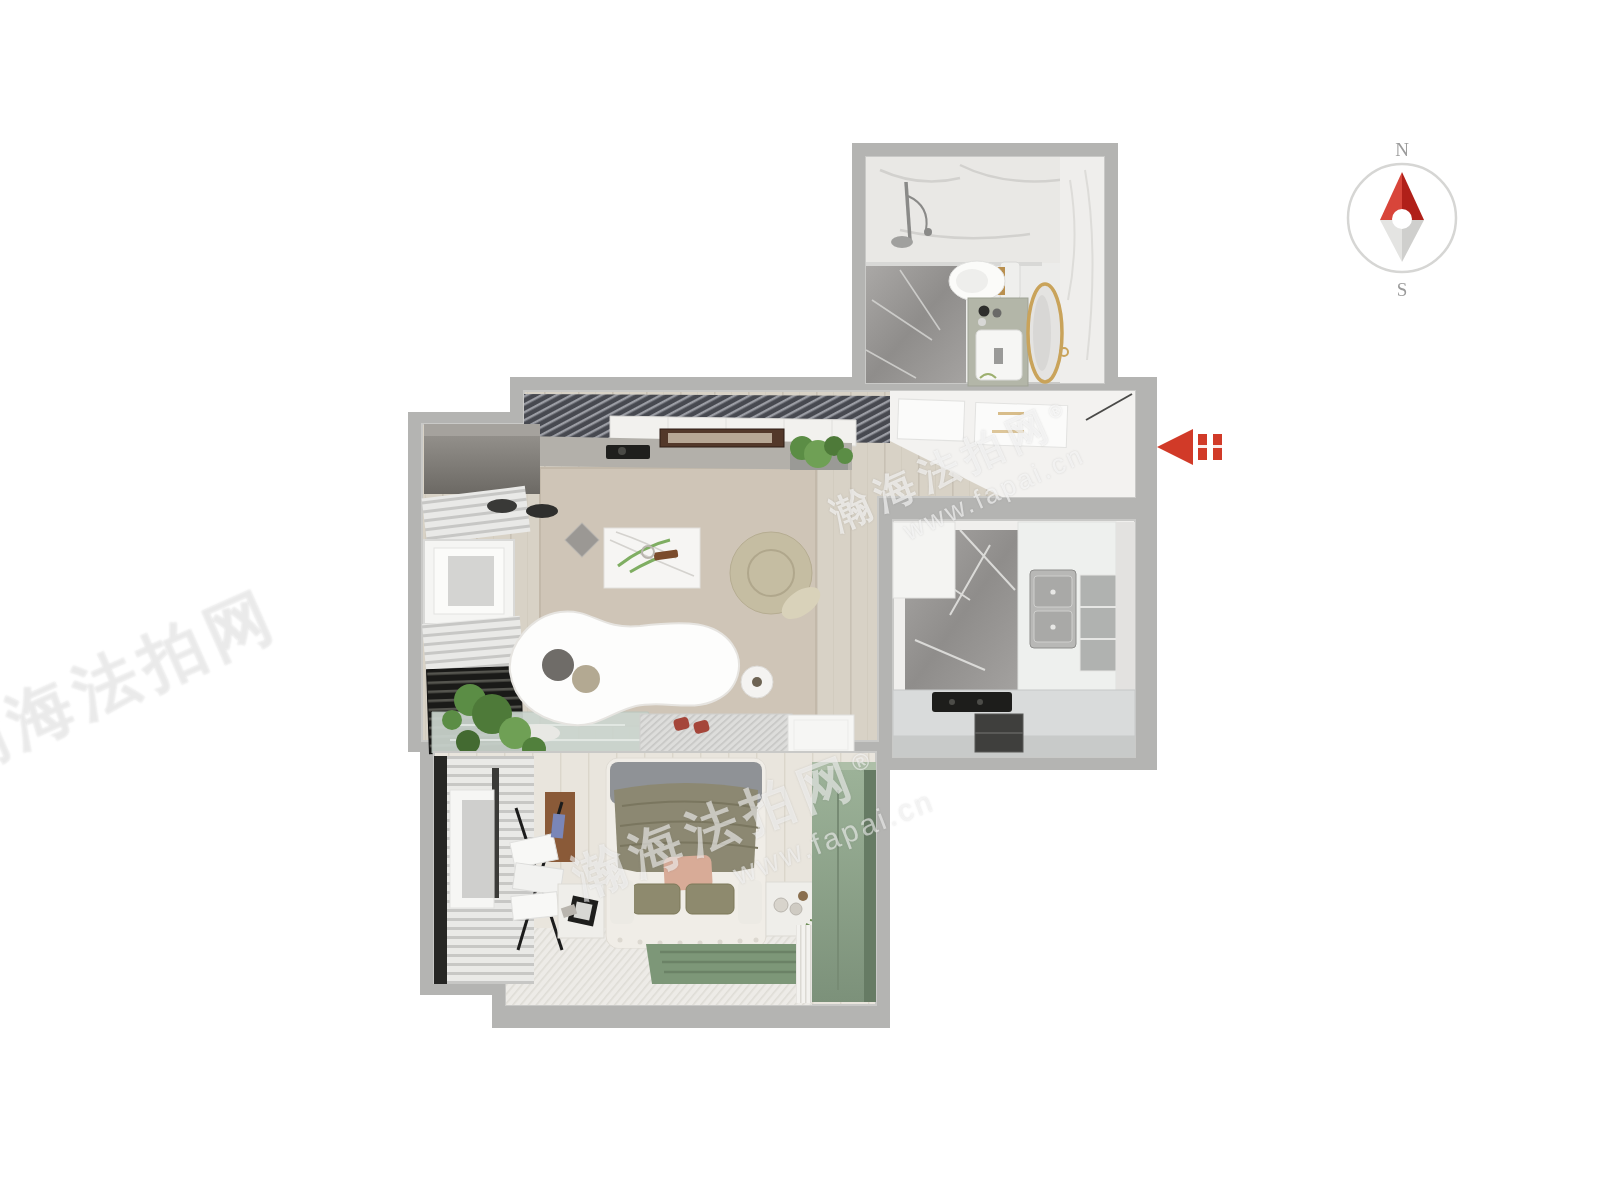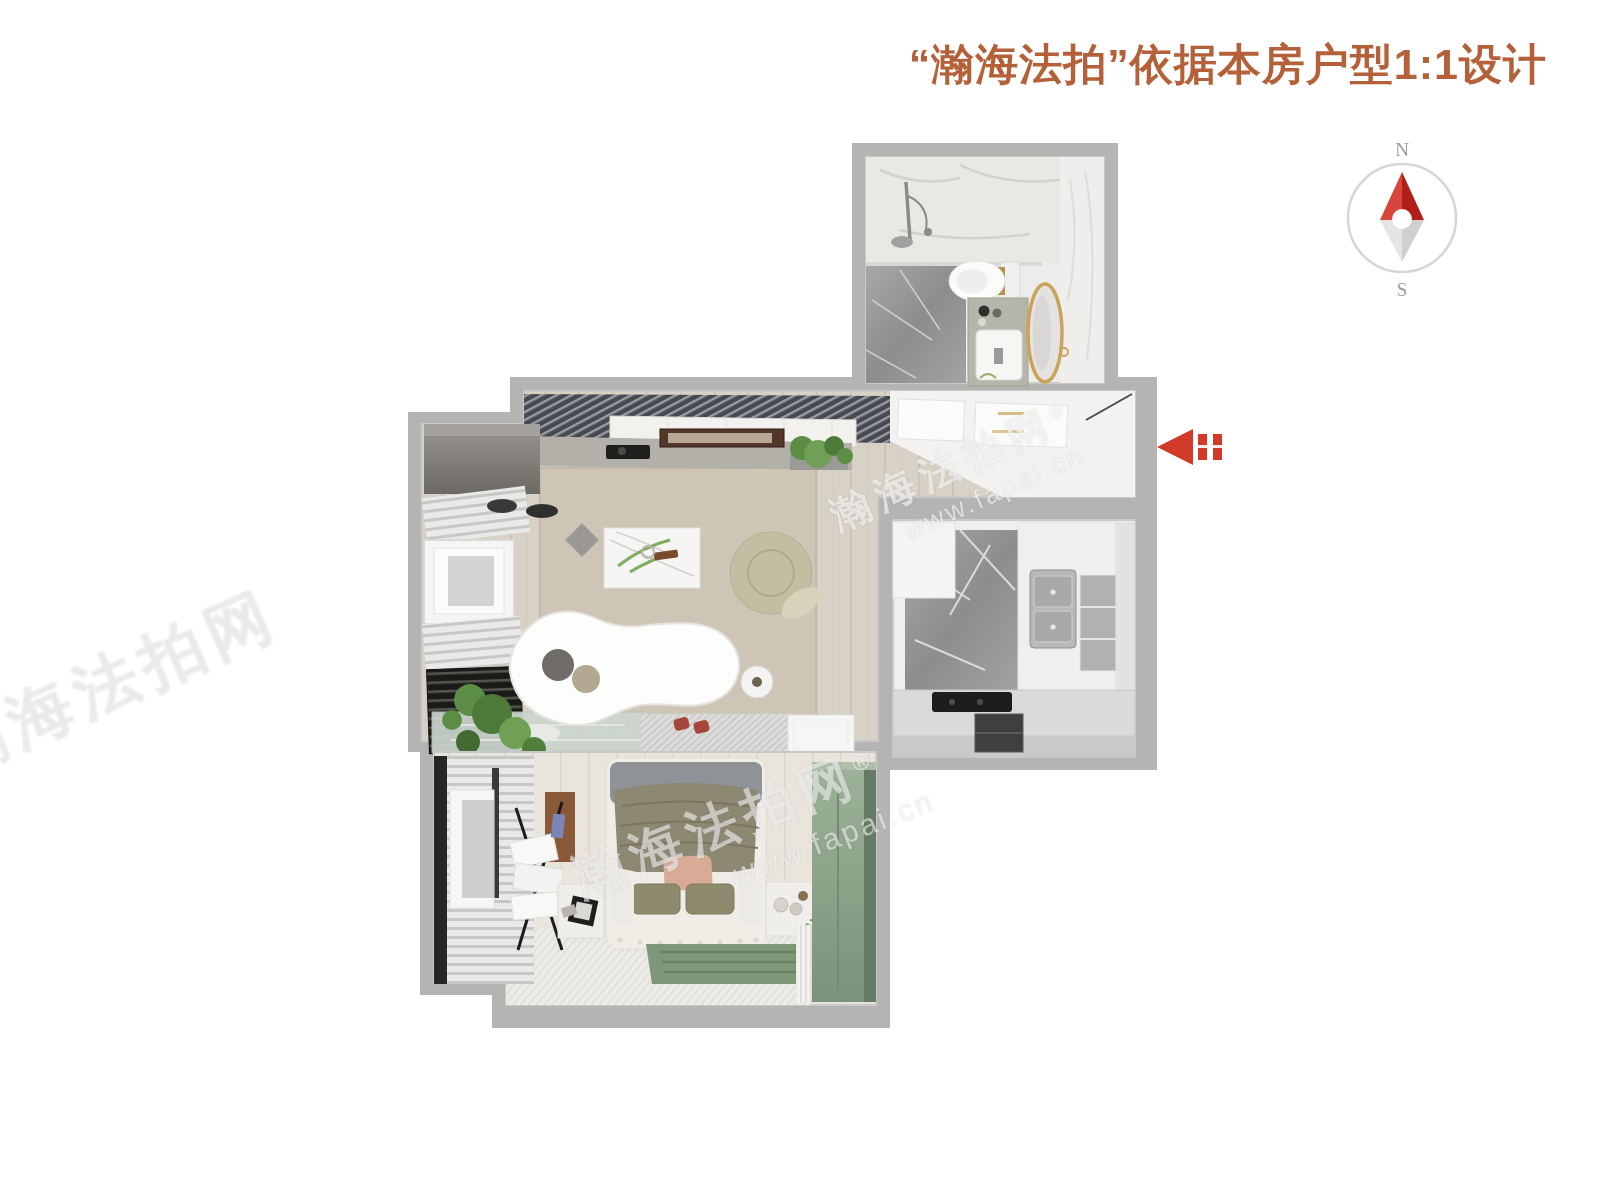--- a/index.html
+++ b/index.html
@@ -22,21 +22,20 @@
   .wm2 .wm-brand{font-size:52px;}
   .wm2 .wm-url{font-size:30px;margin-left:150px;}
   .wm3{left:-70px;top:640px;transform:rotate(-24deg);color:rgba(255,255,255,0.38);}
   .wm3 .wm-brand{font-size:64px;}
 </style>
 </head>
 <body>
 
 <div class="canvas">
 
-  <div class="title">“瀚海法拍”依据本房户型1:1设计</div>
 
   <svg class="compass" viewBox="0 0 122 170">
     <text x="61" y="26" font-size="19" fill="#9a9a9a" text-anchor="middle" font-family="Liberation Serif, serif">N</text>
     <circle cx="61" cy="88" r="54" fill="none" stroke="#d6d6d4" stroke-width="2.5"></circle>
     <polygon points="61,42 39,90 61,90" fill="#d8453a"></polygon>
     <polygon points="61,42 83,90 61,90" fill="#b02019"></polygon>
     <polygon points="61,90 39,90 61,132" fill="#e4e4e2"></polygon>
     <polygon points="61,90 83,90 61,132" fill="#cfcfcd"></polygon>
     <circle cx="61" cy="89" r="10" fill="#ffffff"></circle>
     <text x="61" y="166" font-size="19" fill="#9a9a9a" text-anchor="middle" font-family="Liberation Serif, serif">S</text>

